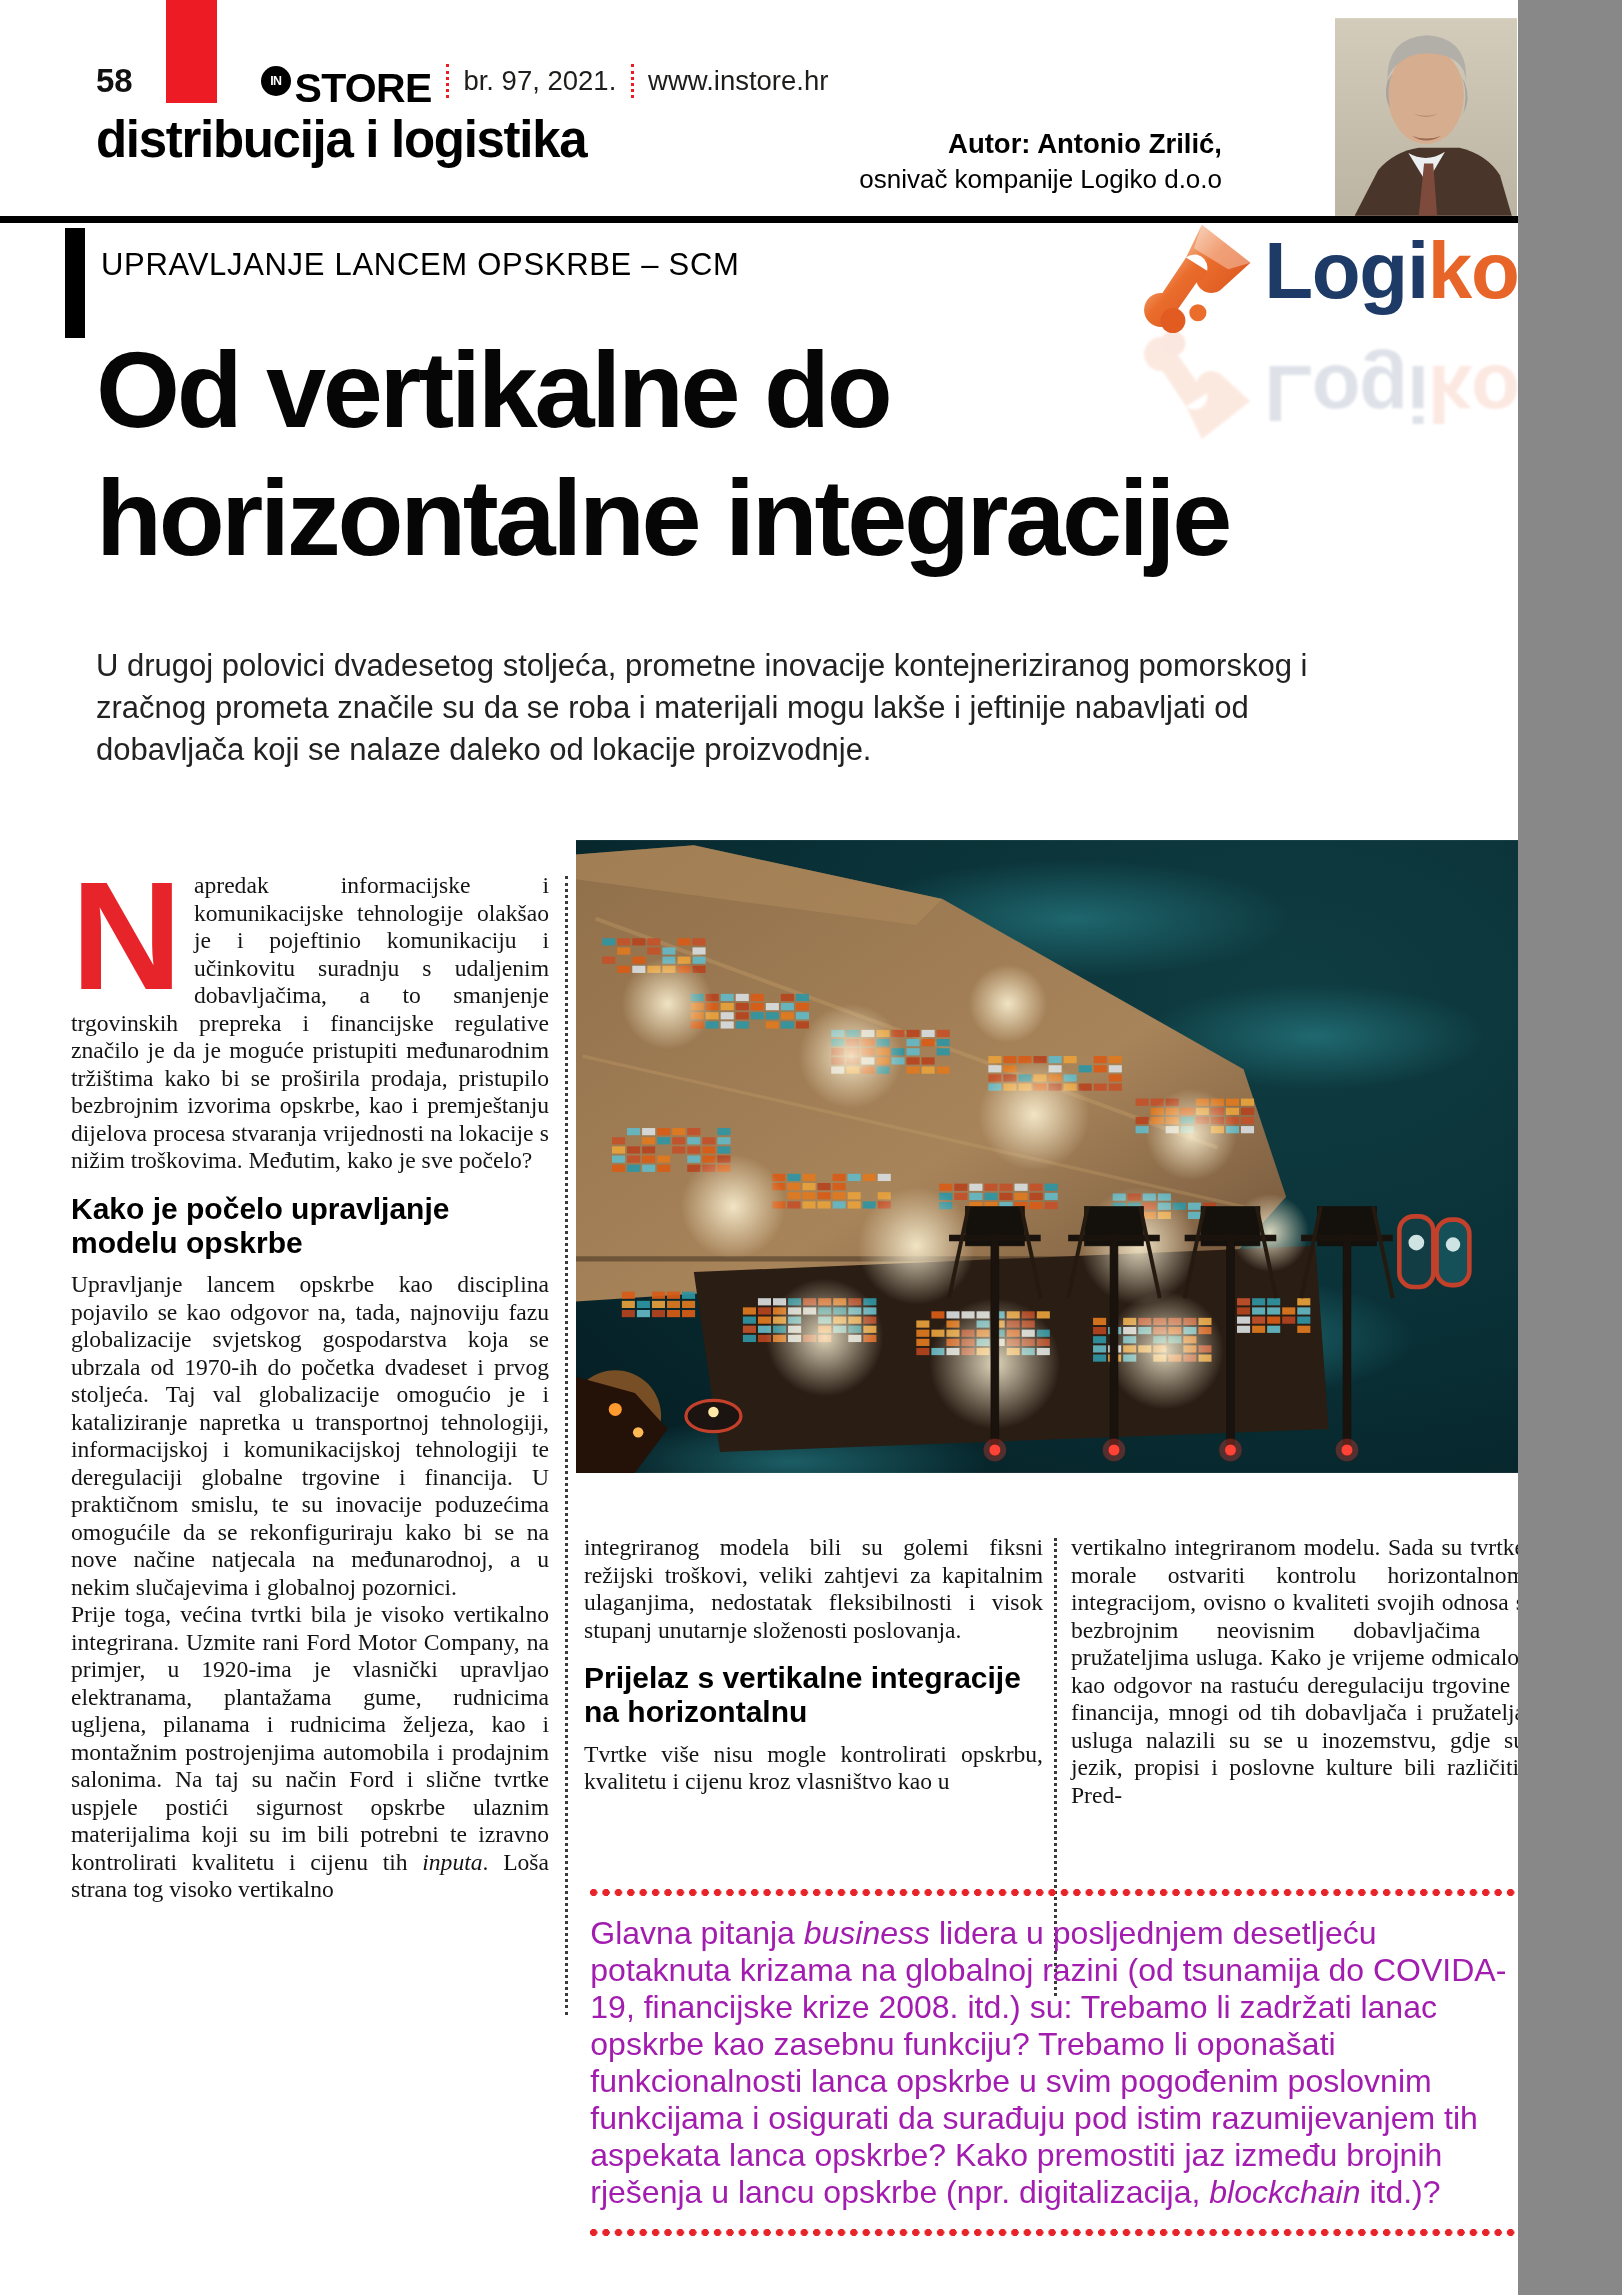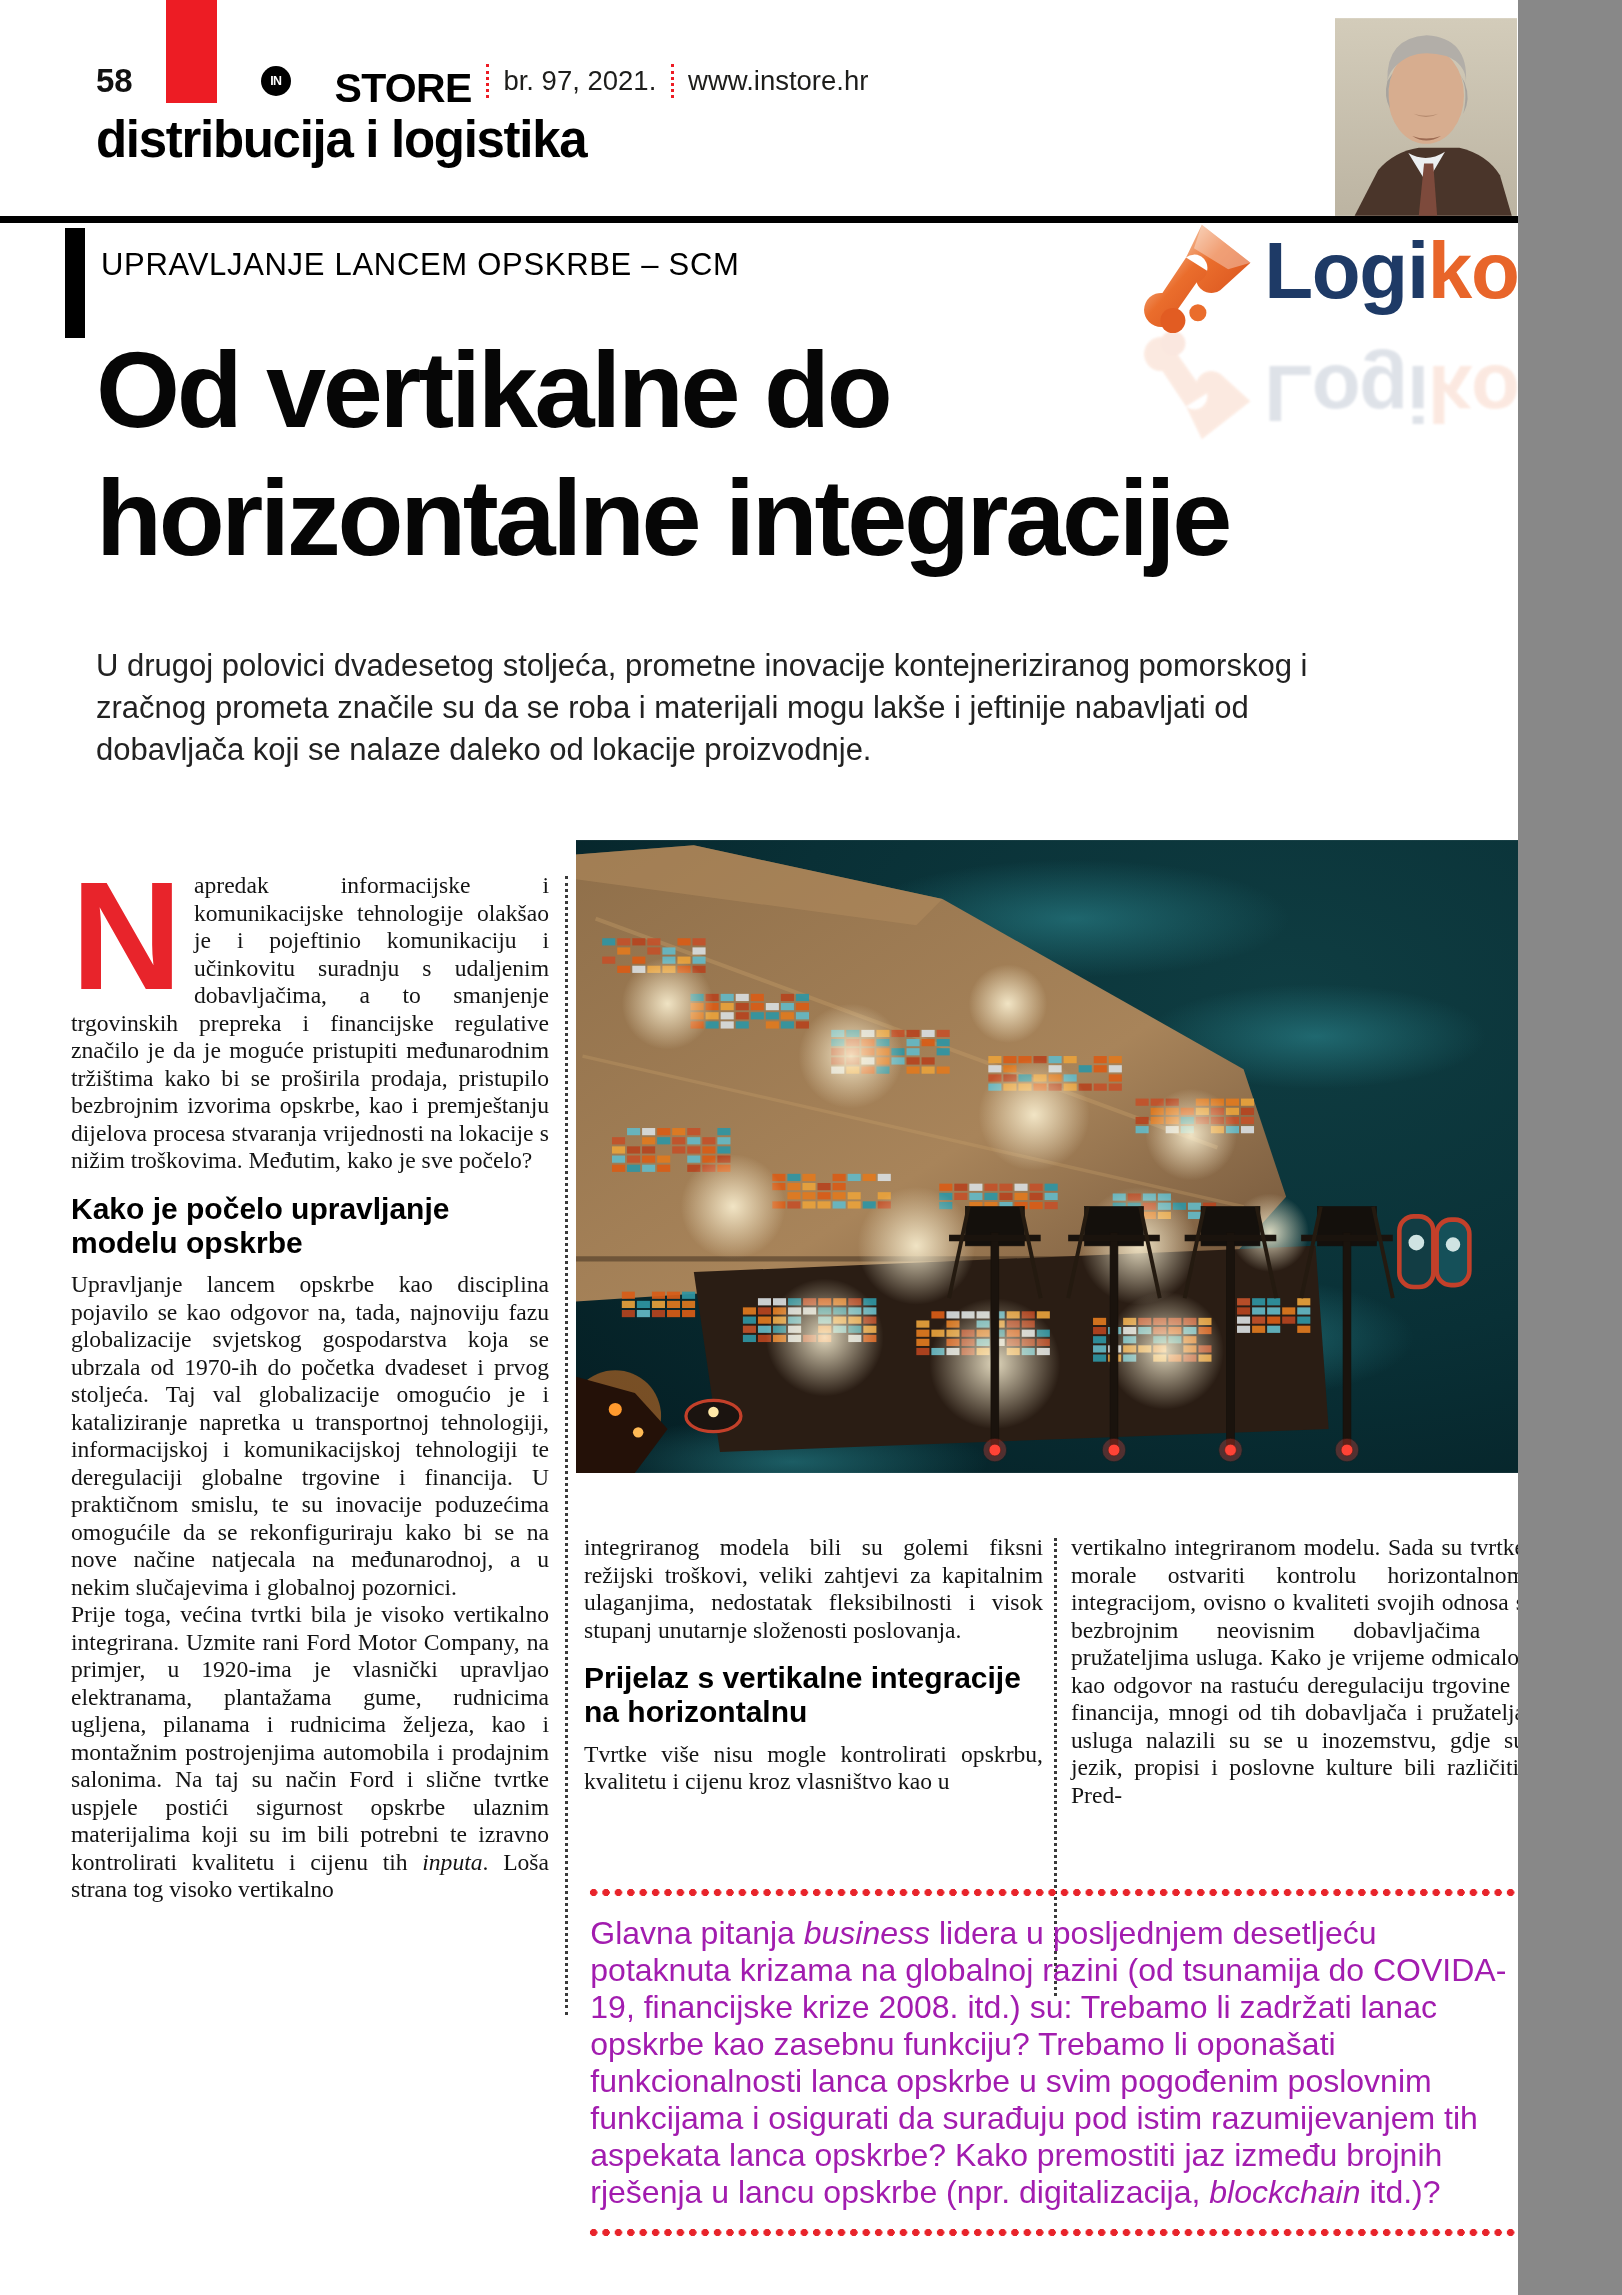--- a/index.html
+++ b/index.html
@@ -4,21 +4,21 @@
 <style>
   html,body{margin:0;padding:0;background:#888;}
   #page{position:relative;width:1518px;height:2295px;background:#ffffff;overflow:hidden;
         font-family:"Liberation Sans",sans-serif;}
   .abs{position:absolute;}
 
   
   #masthead{left:96px;top:58px;height:46px;display:flex;align-items:center;}
   #page-num{font-size:33px;font-weight:bold;color:#111;letter-spacing:0;}
   #mast-red-rect{position:absolute;left:166px;top:0;width:51px;height:103px;background:#ed1c24;}
-  #brand{margin-left:128px;display:flex;align-items:center;gap:40px;}
+  #brand{margin-left:128px;display:flex;align-items:center;}
   #brand-in-circle{width:30px;height:30px;border-radius:50%;background:#000;color:#fff;
       display:flex;align-items:center;justify-content:center;font-size:12.4px;font-weight:bold;letter-spacing:-0.7px;}
   #brand-store{font-size:41px;font-weight:700;color:#000;margin-left:3.9px;letter-spacing:-0.7px;margin-top:15px;}
   .mast-sep{width:0;height:34px;border-left:3.3px dotted #ed1c24;margin:0 14.4px;}
   .mast-item{font-size:27.5px;color:#1d1d1b;}
 
   
   #section-title{left:96px;top:110px;font-size:51px;font-weight:800;letter-spacing:-1.3px;color:#000;}
   #author-block{right:296px;top:128px;text-align:right;color:#000;}
   #author-name{font-size:27.5px;font-weight:bold;}
@@ -81,20 +81,24 @@
       <div id="brand-store">STORE</div>
     </div>
     <div class="mast-sep"></div>
     <div class="mast-item">br. 97, 2021.</div>
     <div class="mast-sep"></div>
     <div class="mast-item">www.instore.hr</div>
   </div>
 
   <div class="abs" id="section-title">distribucija i logistika</div>
 
+  <div class="abs" id="author-block">
+    <div id="author-name">Autor: Antonio Zrilić,</div>
+    <div id="author-role">osnivač kompanije Logiko d.o.o</div>
+  </div>
 
   <div class="abs" id="author-photo">
     <svg width="182" height="198" viewBox="0 0 278 302">
       <defs>
         <linearGradient id="pbg" x1="0" y1="0" x2="0" y2="1">
           <stop offset="0" stop-color="#d3ccba"></stop>
             <stop offset="1" stop-color="#bcb4a2"></stop>
         </linearGradient>
       </defs>
       <rect width="278" height="302" fill="url(#pbg)"></rect>

